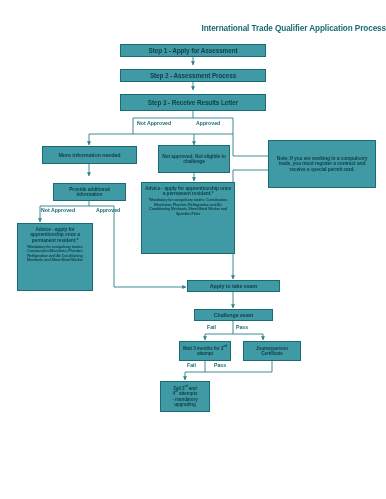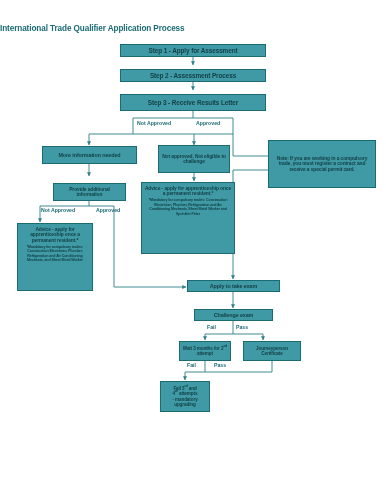--- a/index.html
+++ b/index.html
@@ -53,21 +53,21 @@
     font-weight: bold;
     margin-top: 1.5px;
     padding: 0 2px;
     text-align: center;
   }
   .title {
     position: absolute;
     left: 0;
     top: 24px;
     width: 386px;
-    text-align: left;
+    text-align: right;
     font-size: 8.2px;
     font-weight: bold;
     color: #1b6b75;
     letter-spacing: -0.1px;
     z-index: 3;
   }
   .edge-label {
     position: absolute;
     font-size: 5.2px;
     font-weight: bold;

